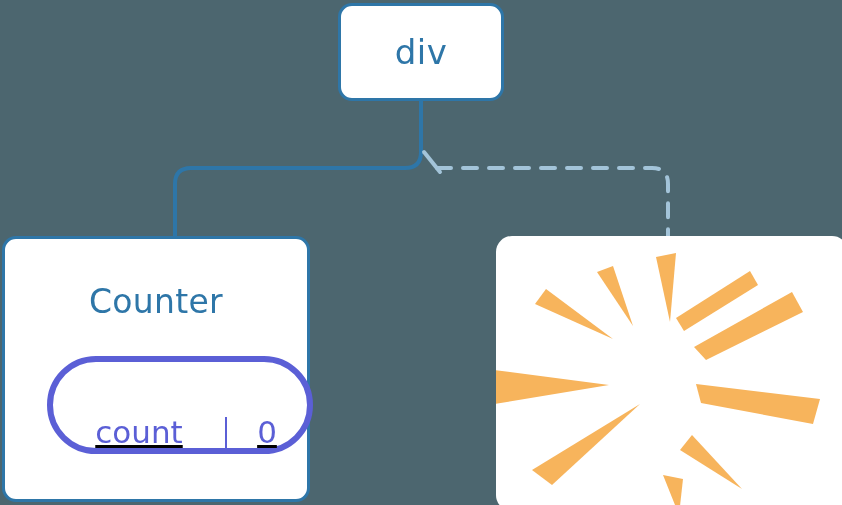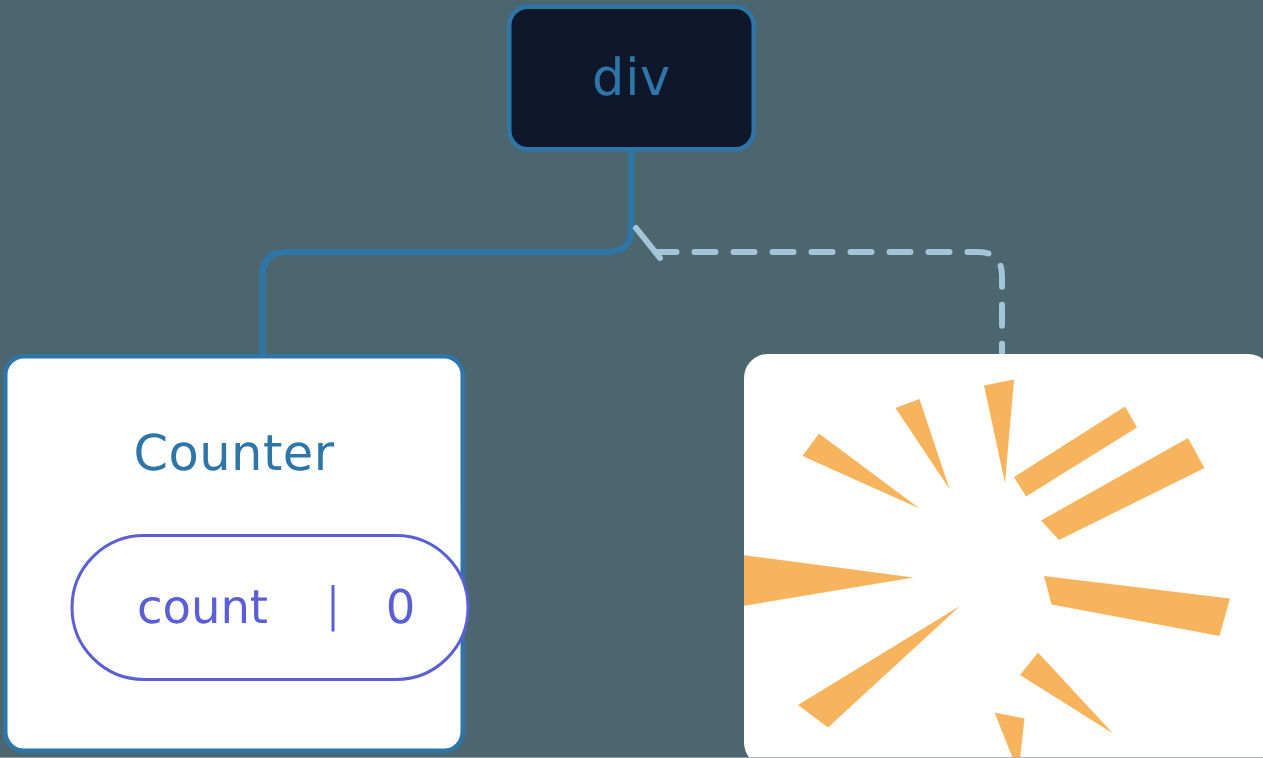--- a/index.html
+++ b/index.html
@@ -72,26 +72,27 @@
     border: none;
     border-radius: 16px;
     overflow: hidden;
   }
   .state-pill {
     position: absolute;
     left: 42px;
     top: 117px;
     width: 266px;
     height: 98px;
-    border: 2px solid #0c4a6e;
+    border: 6px solid #0c4a6e;
     border-radius: 49px;
     box-sizing: border-box;
     display: flex;
-    align-items: center;
+    align-items: flex-end;
     background: #ffffff;
+    text-decoration: underline;
   }
   .pill-key {
     flex: 0 0 172px;
     display: flex;
     align-items: center;
     justify-content: center;
     font-size: 31px;
     color: #5b5fd6;
     border-right: 2px solid #5b5fd6;
     line-height: 1;
@@ -117,21 +118,21 @@
 <body>
 
 <div id="stage" style="background: rgb(76, 102, 111);">
 
   <svg id="edges" viewBox="0 0 842 505" xmlns="http://www.w3.org/2000/svg">
     <path d="M 421 101 L 421 152 Q 421 168 405 168 L 191 168 Q 175 168 175 184 L 175 237" fill="none" stroke="#2e76a8" stroke-width="4" stroke-linecap="round"></path>
     <path d="M 437 168 L 652 168 Q 668 168 668 184 L 668 237" fill="none" stroke="#a3c4d9" stroke-width="4" stroke-linecap="round" stroke-dasharray="14 12"></path>
     <path d="M 424 152 L 440 172" fill="none" stroke="#a3c4d9" stroke-width="4" stroke-linecap="round"></path>
   </svg>
 
-  <div class="node node-div" style="border-color: rgb(46, 118, 168); background: #0f172a;">
+  <div class="node node-div" style="border-color: rgb(46, 118, 168); background: #ffffff;">
     <span class="node-label-div" style="color: rgb(46, 118, 168);">div</span>
   </div>
 
   <div class="node node-counter" style="border-color: rgb(46, 118, 168); background: rgb(255, 255, 255);">
     <span class="node-label-counter" style="color: rgb(46, 118, 168);">Counter</span>
 
     <div class="state-pill" style="border-color: rgb(91, 95, 214);">
       <span class="pill-key" style="color: rgb(91, 95, 214); border-right-color: rgb(91, 95, 214);">count</span>
       <span class="pill-value" style="color: rgb(91, 95, 214);">0</span>
     </div>

